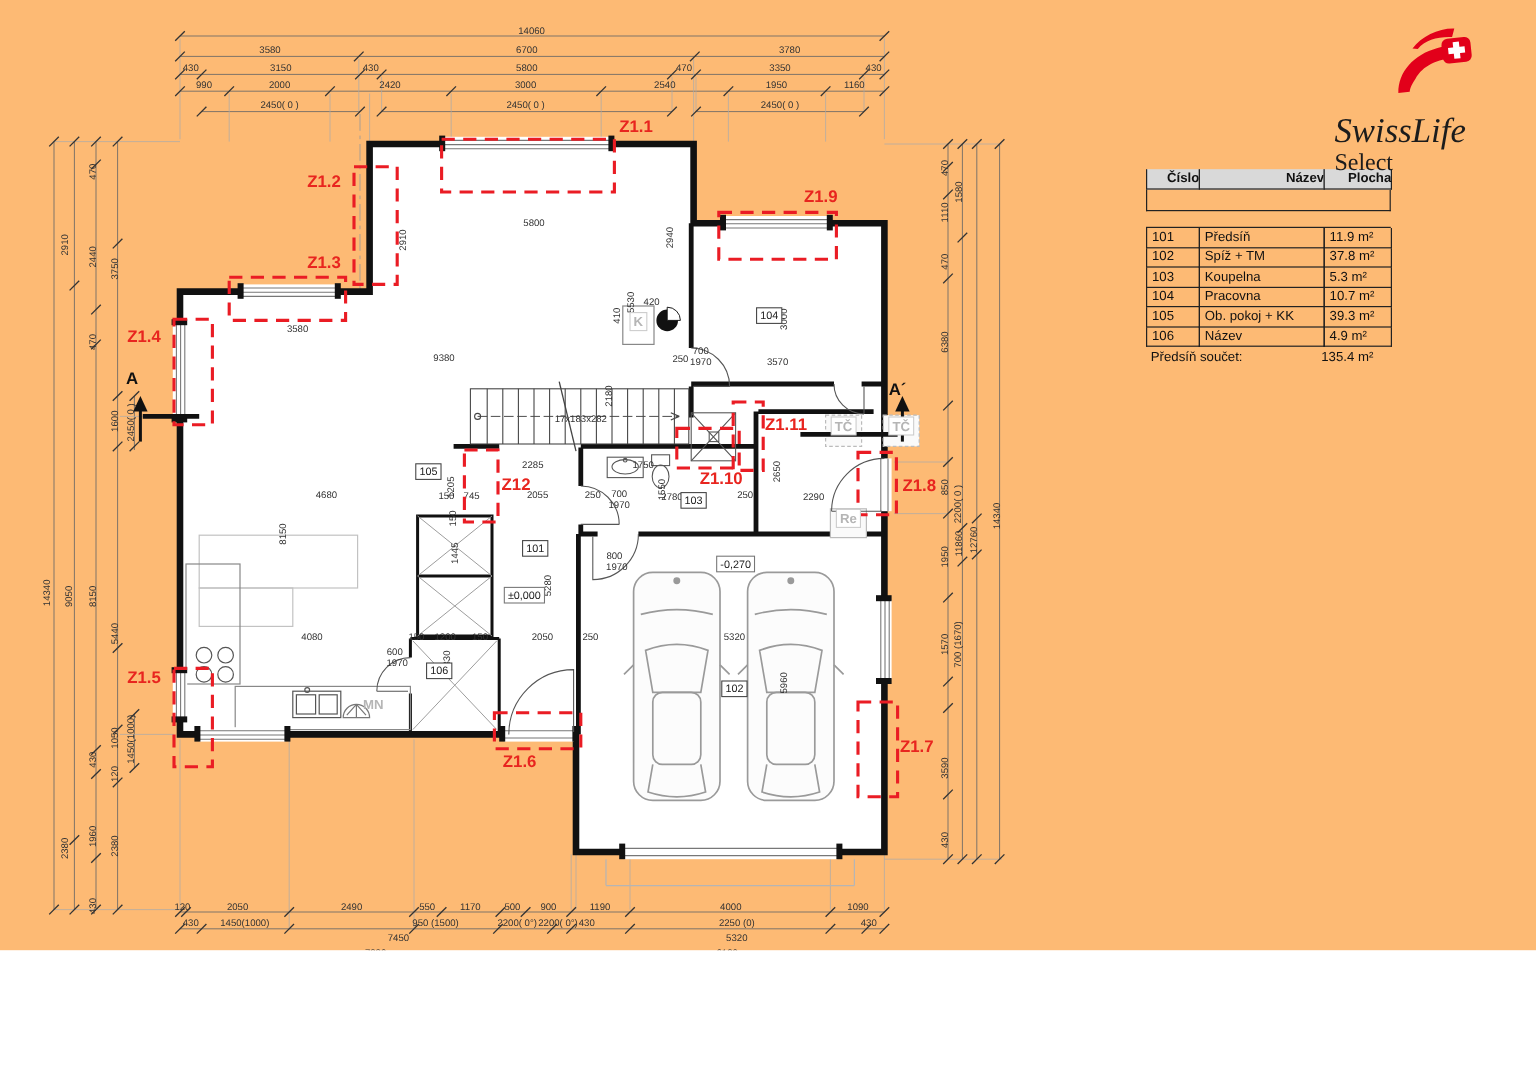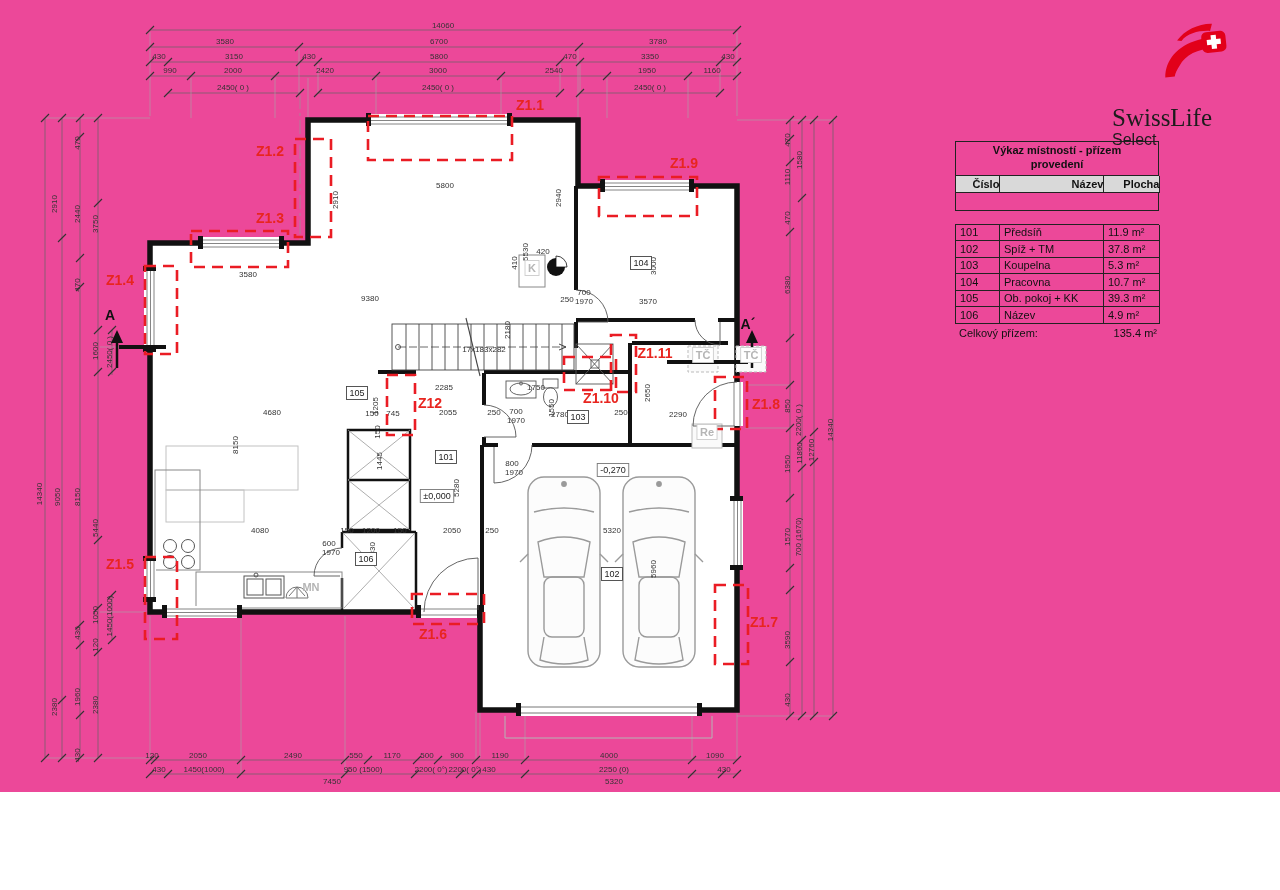--- a/index.html
+++ b/index.html
@@ -1,40 +1,40 @@
 <!DOCTYPE html>
 <html><head>
 <meta charset="utf-8">
 <style>
   html,body{margin:0;padding:0;background:#fff;}
-  #stage{position:relative;width:1280px;height:792px;background:#ec4899;overflow:hidden;
+  #stage{position:relative;width:1280px;height:792px;background:#fdba74;overflow:hidden;
          font-family:"Liberation Sans",sans-serif;}
   svg text{font-family:"Liberation Sans",sans-serif;}
   .dim{font-size:8px;fill:#333;}
   .zlab{font-size:14px;fill:#e8251f;font-weight:bold;}
   .seclab{font-size:14px;fill:#111;font-weight:bold;}
   .boxlab{font-size:9px;fill:#222;}
   .graylab{font-size:11px;fill:#b5b5b5;font-weight:bold;}
   
   #roomtable{position:absolute;left:955px;top:141px;width:204px;font-size:11px;color:#111;}
   .tbl-title{border:1.6px solid #222;text-align:center;font-weight:bold;padding:2px 0 3px;line-height:1.25;}
   .tbl-head{display:grid;grid-template-columns:44px 104px 56px;}
   .tbl-head>div{border:1.4px solid #222;border-top:none;background:#d9d9d9;font-weight:bold;
                 text-align:right;padding:2px 0;margin-right:-1.4px;}
   .tbl-empty{height:17px;border:1.4px solid #222;border-top:none;}
   .tbl-body{margin-top:13px;border-top:1.2px solid #222;}
   .tbl-row{display:grid;grid-template-columns:44px 104px 56px;}
   .tbl-row>div{border:1px solid #222;border-top:none;padding:1.5px 4px 2px;margin-right:-1px;white-space:nowrap;}
   .tbl-total{display:flex;justify-content:space-between;padding:3px 2px 0 4px;}
-  .tbl-total .val{width:56px;text-align:right;}
+  .tbl-total .val{width:56px;}
   
   #logo{position:absolute;left:1112px;top:20px;width:140px;height:120px;}
   #logo .mark{margin-left:42px;}
-  #logo .brand{font-family:"Liberation Serif",serif;font-size:25px;color:#1c1c1c;line-height:1;margin-top:19px;}
-  #logo .sub{font-family:Liberation Sans, sans-serif;font-size:16px;color:#1c1c1c;margin-top:1px;}
+  #logo .brand{font-family:"Liberation Serif",serif;font-size:29px;color:#1c1c1c;line-height:1;margin-top:8px;font-style:italic;}
+  #logo .sub{font-family:Liberation Serif, serif;font-size:20px;color:#1c1c1c;margin-top:1px;}
 </style>
 </head>
 <body>
 
 <div id="stage">
 
 <svg id="plan-svg" width="1280" height="890" viewBox="0 0 1280 890">
 
   <g stroke="#666" stroke-width="0.7">
     <path d="M150,30 H737 M150,47 H737 M150,62 H737 M150,76 H737 M168,93 H300 M318,93 H560 M580,93 H720"></path>
@@ -513,24 +513,20 @@
         <rect x="696.96875" y="424.5" width="20.0625" height="15" fill="#fff" stroke="#ccc" stroke-width="0.9"></rect>
         <text class="graylab" x="707" y="436" text-anchor="middle">Re</text>
         <rect x="525.0234375" y="260.5" width="14" height="15" fill="#fff" stroke="#ccc" stroke-width="0.9"></rect>
         <text class="graylab" x="532" y="272" text-anchor="middle">K</text>
         <text class="graylab" x="311" y="591" text-anchor="middle">MN</text>
       </g>
 </svg>
 
 
 <div id="roomtable">
-  <div class="tbl-title">
-    <div>Výkaz místností - přízem</div>
-    <div>provedení</div>
-  </div>
   <div class="tbl-head" id="tbl-head">
         <div>Číslo</div>
         <div>Název</div>
         <div>Plocha</div>
       </div>
   <div class="tbl-empty"></div>
   <div class="tbl-body" id="tbl-body">
         <div class="tbl-row">
           <div>101</div>
           <div>Předsíň</div>
@@ -556,21 +552,21 @@
           <div>Ob. pokoj + KK</div>
           <div>39.3 m²</div>
         </div>
         <div class="tbl-row">
           <div>106</div>
           <div>Název</div>
           <div>4.9 m²</div>
         </div>
       </div>
   <div class="tbl-total">
-    <span>Celkový přízem:</span>
+    <span>Předsíň součet:</span>
     <span class="val">135.4 m²</span>
   </div>
 </div>
 
 
 <div id="logo">
   <svg class="mark" width="78" height="62" viewBox="0 0 90 70">
     <g transform="rotate(-6 45 35)">
       <path d="M10,62 C12,42 28,27 52,23 C60,21.5 68,21.5 75,23 L71,35 C54,32 36,38 28,50 C24,55 22,58 21,62 Z" fill="#e2001a"></path>
       <path d="M28,21 C38,10 55,4 70,6 L67,14 C54,12 41,14 33,22 Z" fill="#e2001a"></path>

